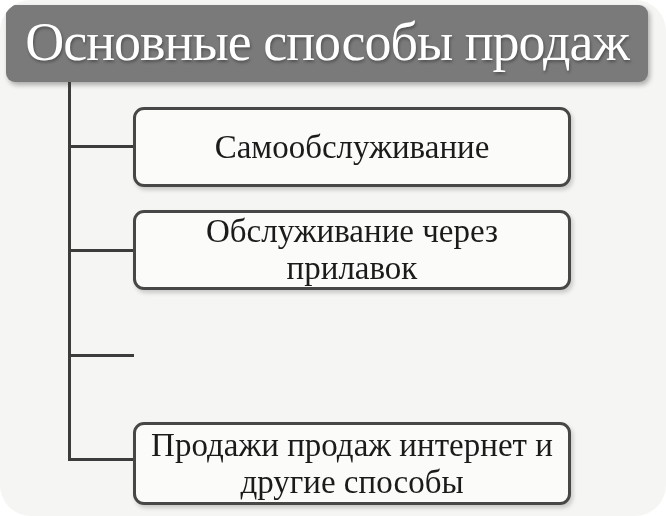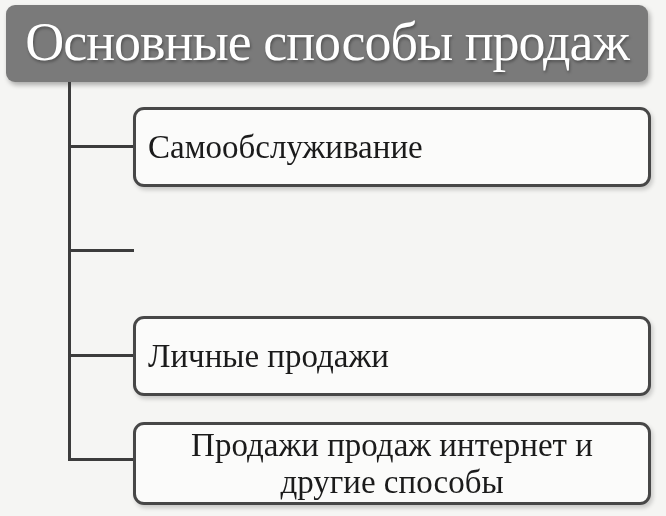--- a/index.html
+++ b/index.html
@@ -7,20 +7,21 @@
     padding: 0;
     background: #ffffff;
   }
   .stage {
     position: relative;
     width: 666px;
     height: 516px;
     background: var(--background, #f5f5f3);
     overflow: hidden;
     font-family: "Liberation Serif", "DejaVu Serif", serif;
+    border-radius: 31px;
   }
   
   .title-node {
     position: absolute;
     left: 6px;
     top: 5px;
     width: 642px;
     height: 77px;
     background: var(--title-bg, #7a7a7a);
     border-radius: 9px;
@@ -56,28 +57,29 @@
     background: var(--connector, #3c3c3c);
   }
   .branch.b1 { top: 145px; }
   .branch.b2 { top: 249px; }
   .branch.b3 { top: 354px; }
   .branch.b4 { top: 458px; }
   
   .node {
     position: absolute;
     left: 133px;
-    width: 518px;
+    width: 438px;
     box-sizing: border-box;
     background: var(--box-bg, #fbfbfa);
     border: 3px solid var(--box-border, #474747);
     border-radius: 11px;
     box-shadow: 2px 3px 4px rgba(0,0,0,0.18);
     display: flex;
     align-items: center;
+    justify-content: center;
     padding: 0 12px;
   }
   .node .node-label {
     color: var(--box-text, #1b1b1b);
     font-size: 33px;
     font-weight: 400;
     line-height: 1.12;
     text-align: center;
   }
   .node.n1 { top: 107px; height: 80px; }
@@ -97,22 +99,22 @@
   <div class="trunk"></div>
   <div class="branch b1"></div>
   <div class="branch b2"></div>
   <div class="branch b3"></div>
   <div class="branch b4"></div>
 
   <div class="node n1">
     <span class="node-label">Самообслуживание</span>
   </div>
 
+  <div class="node n2">
+    <span class="node-label">Обслуживание через прилавок</span>
+  </div>
 
-  <div class="node n3">
-    <span class="node-label">Личные продажи</span>
-  </div>
 
   <div class="node n4">
     <span class="node-label">Продажи продаж интернет и другие способы</span>
   </div>
 
 </div>
 
 </body></html>

